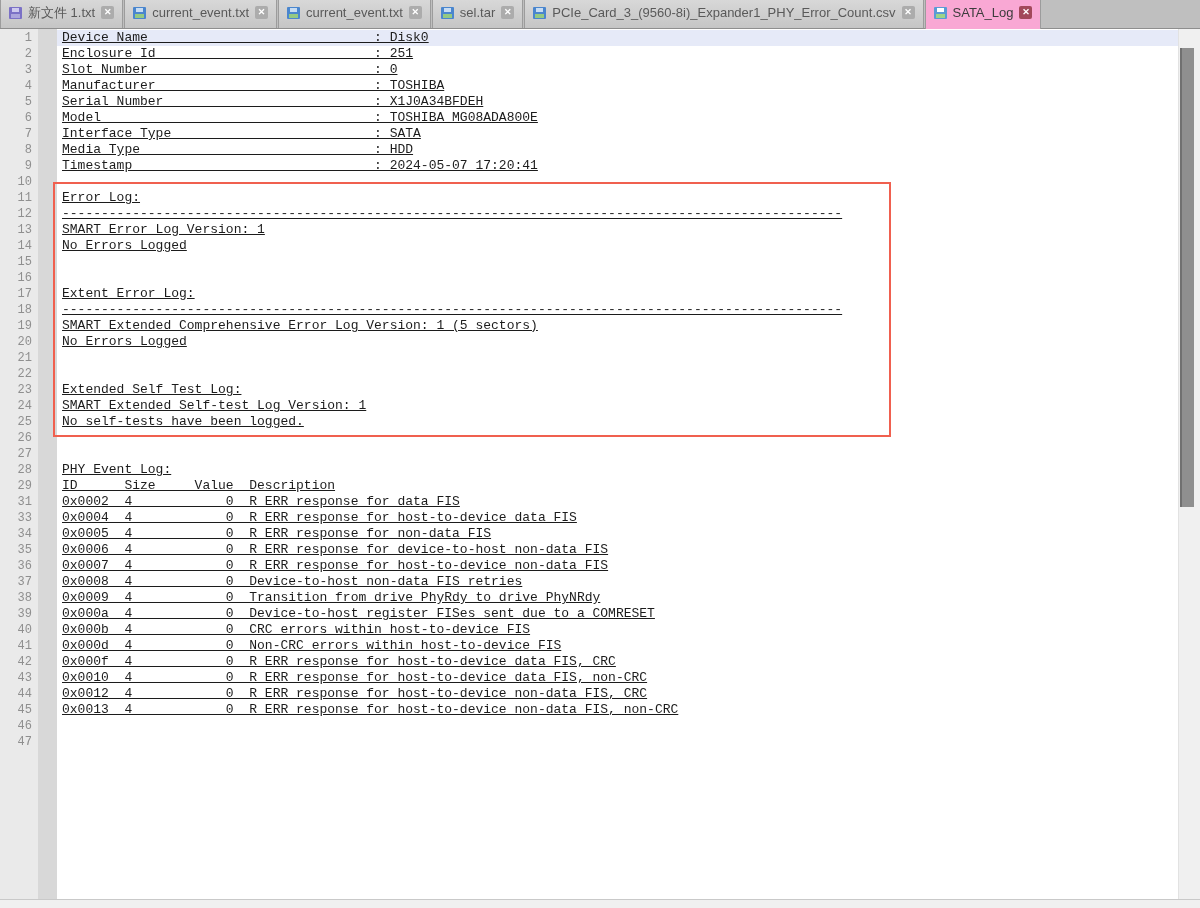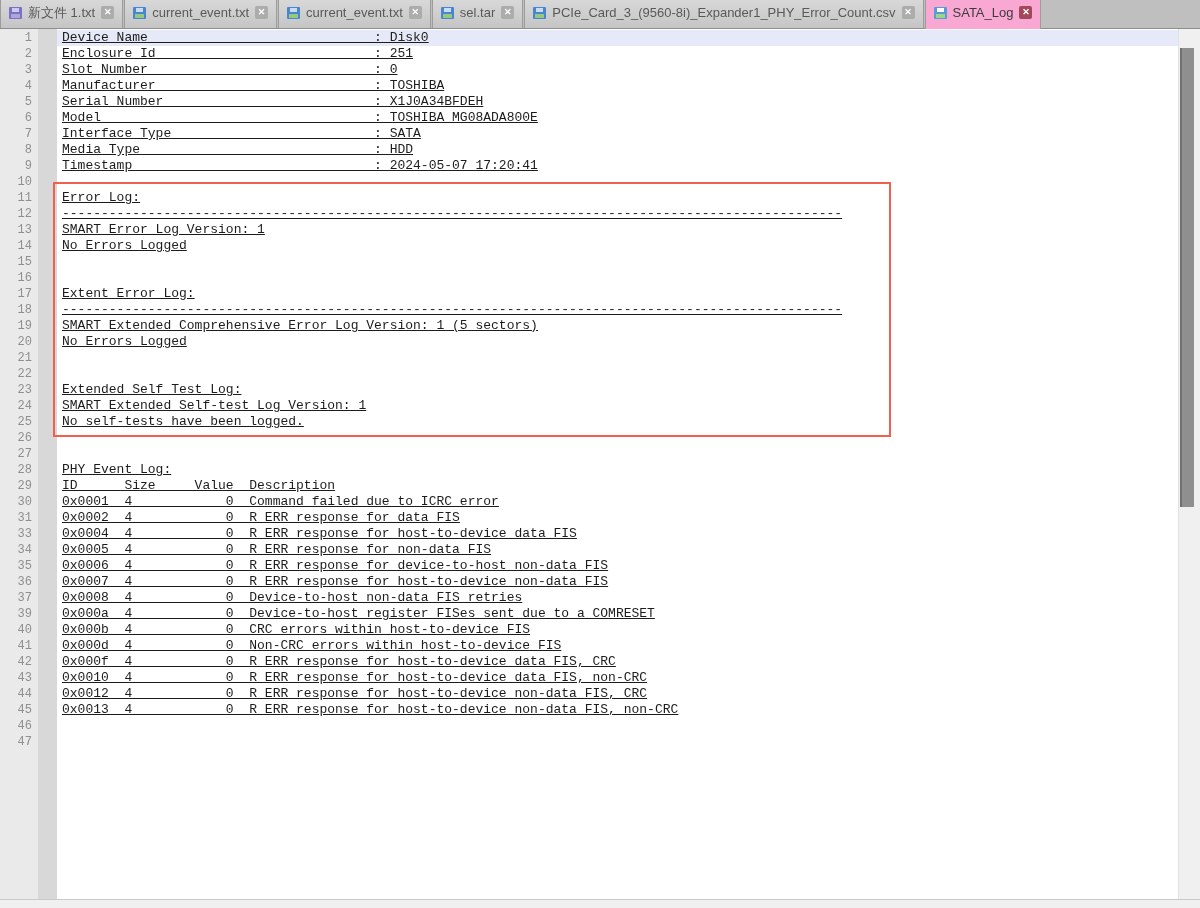--- a/index.html
+++ b/index.html
@@ -317,25 +317,20 @@
     <span class="stripcell"></span>
     <span class="text">PHY Event Log:</span>
   </div>
 
   <div class="row">
     <span class="num">29</span>
     <span class="stripcell"></span>
     <span class="text">ID      Size     Value  Description</span>
   </div>
 
-  <div class="row">
-    <span class="num">30</span>
-    <span class="stripcell"></span>
-    <span class="text">0x0001  4            0  Command failed due to ICRC error</span>
-  </div>
 
   <div class="row">
     <span class="num">31</span>
     <span class="stripcell"></span>
     <span class="text">0x0002  4            0  R_ERR response for data FIS</span>
   </div>
 
 
   <div class="row">
     <span class="num">33</span>
@@ -360,20 +355,25 @@
     <span class="stripcell"></span>
     <span class="text">0x0007  4            0  R_ERR response for host-to-device non-data FIS</span>
   </div>
 
   <div class="row">
     <span class="num">37</span>
     <span class="stripcell"></span>
     <span class="text">0x0008  4            0  Device-to-host non-data FIS retries</span>
   </div>
 
+  <div class="row">
+    <span class="num">38</span>
+    <span class="stripcell"></span>
+    <span class="text">0x0009  4            0  Transition from drive PhyRdy to drive PhyNRdy</span>
+  </div>
 
   <div class="row">
     <span class="num">39</span>
     <span class="stripcell"></span>
     <span class="text">0x000a  4            0  Device-to-host register FISes sent due to a COMRESET</span>
   </div>
 
   <div class="row">
     <span class="num">40</span>
     <span class="stripcell"></span>

